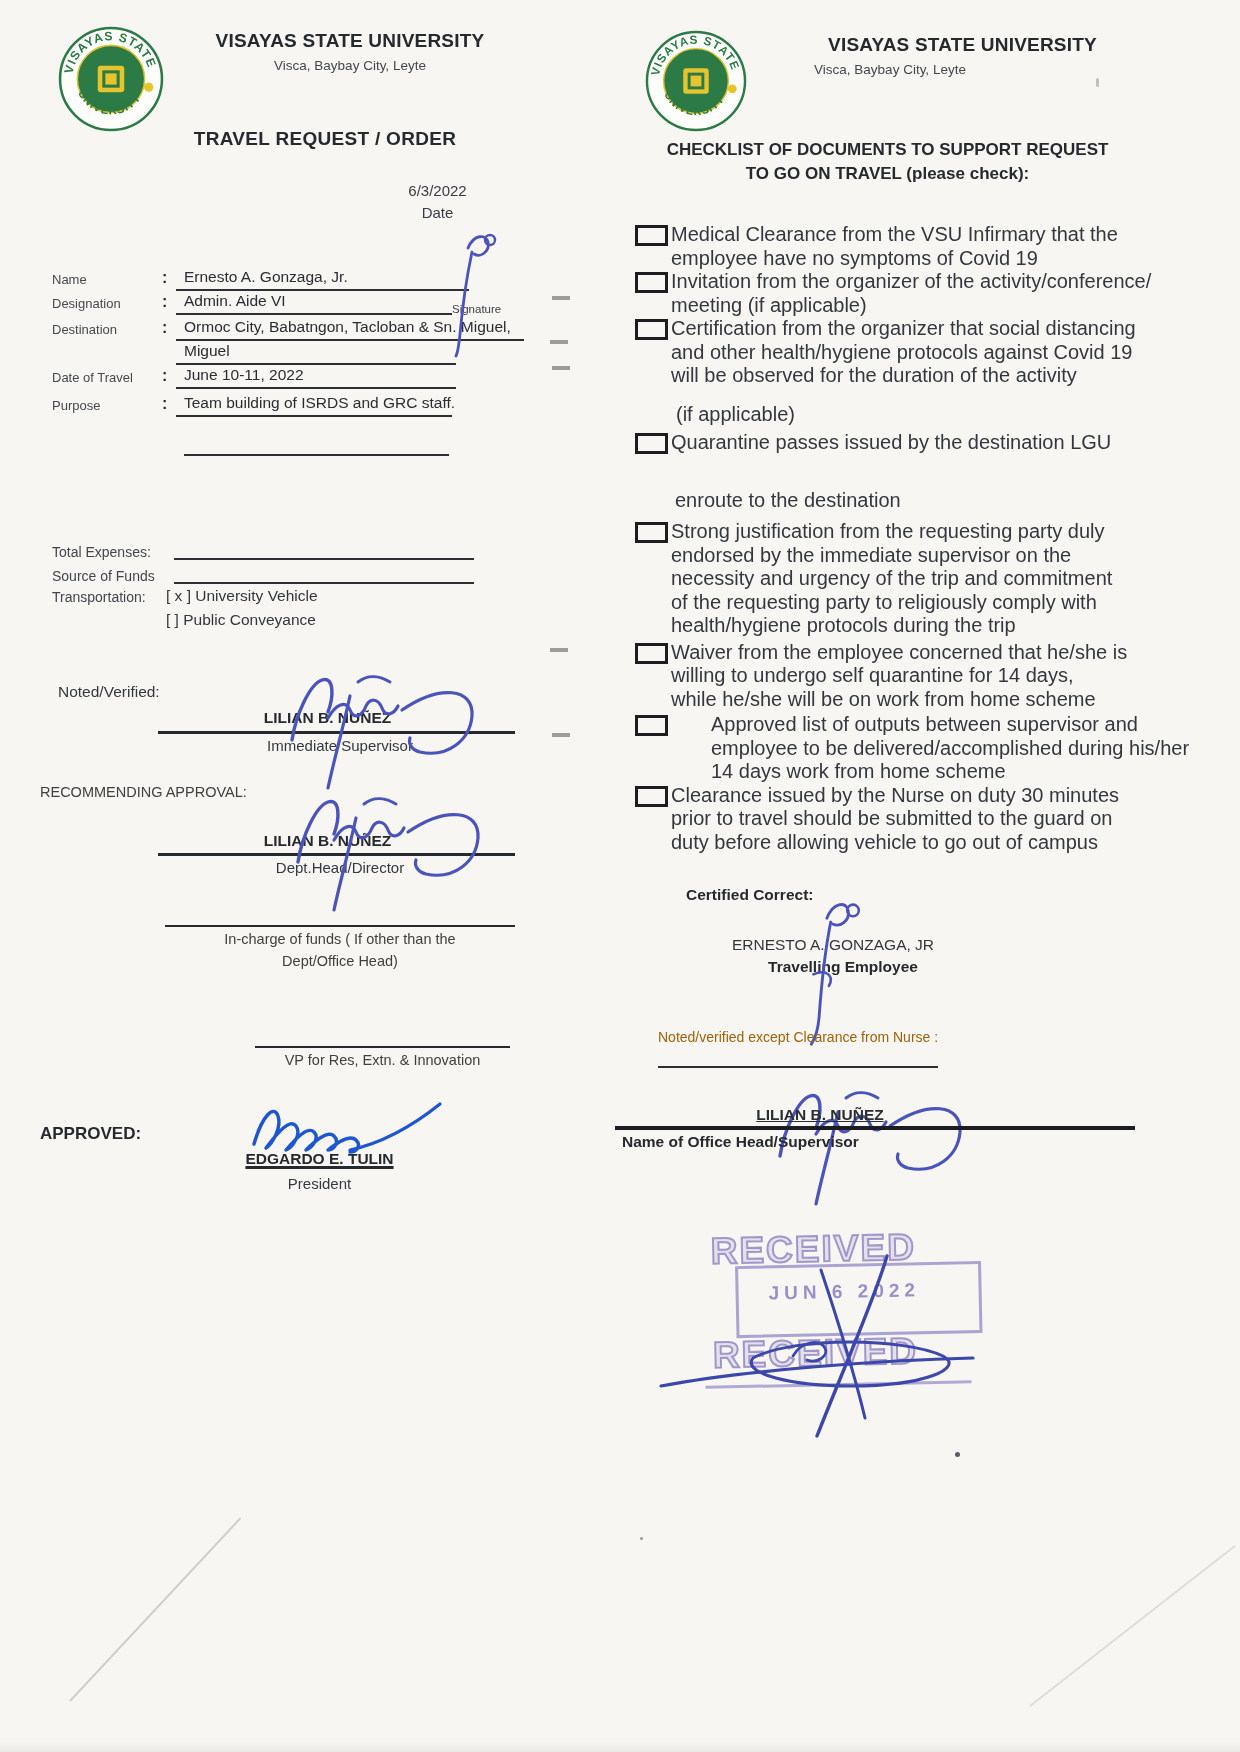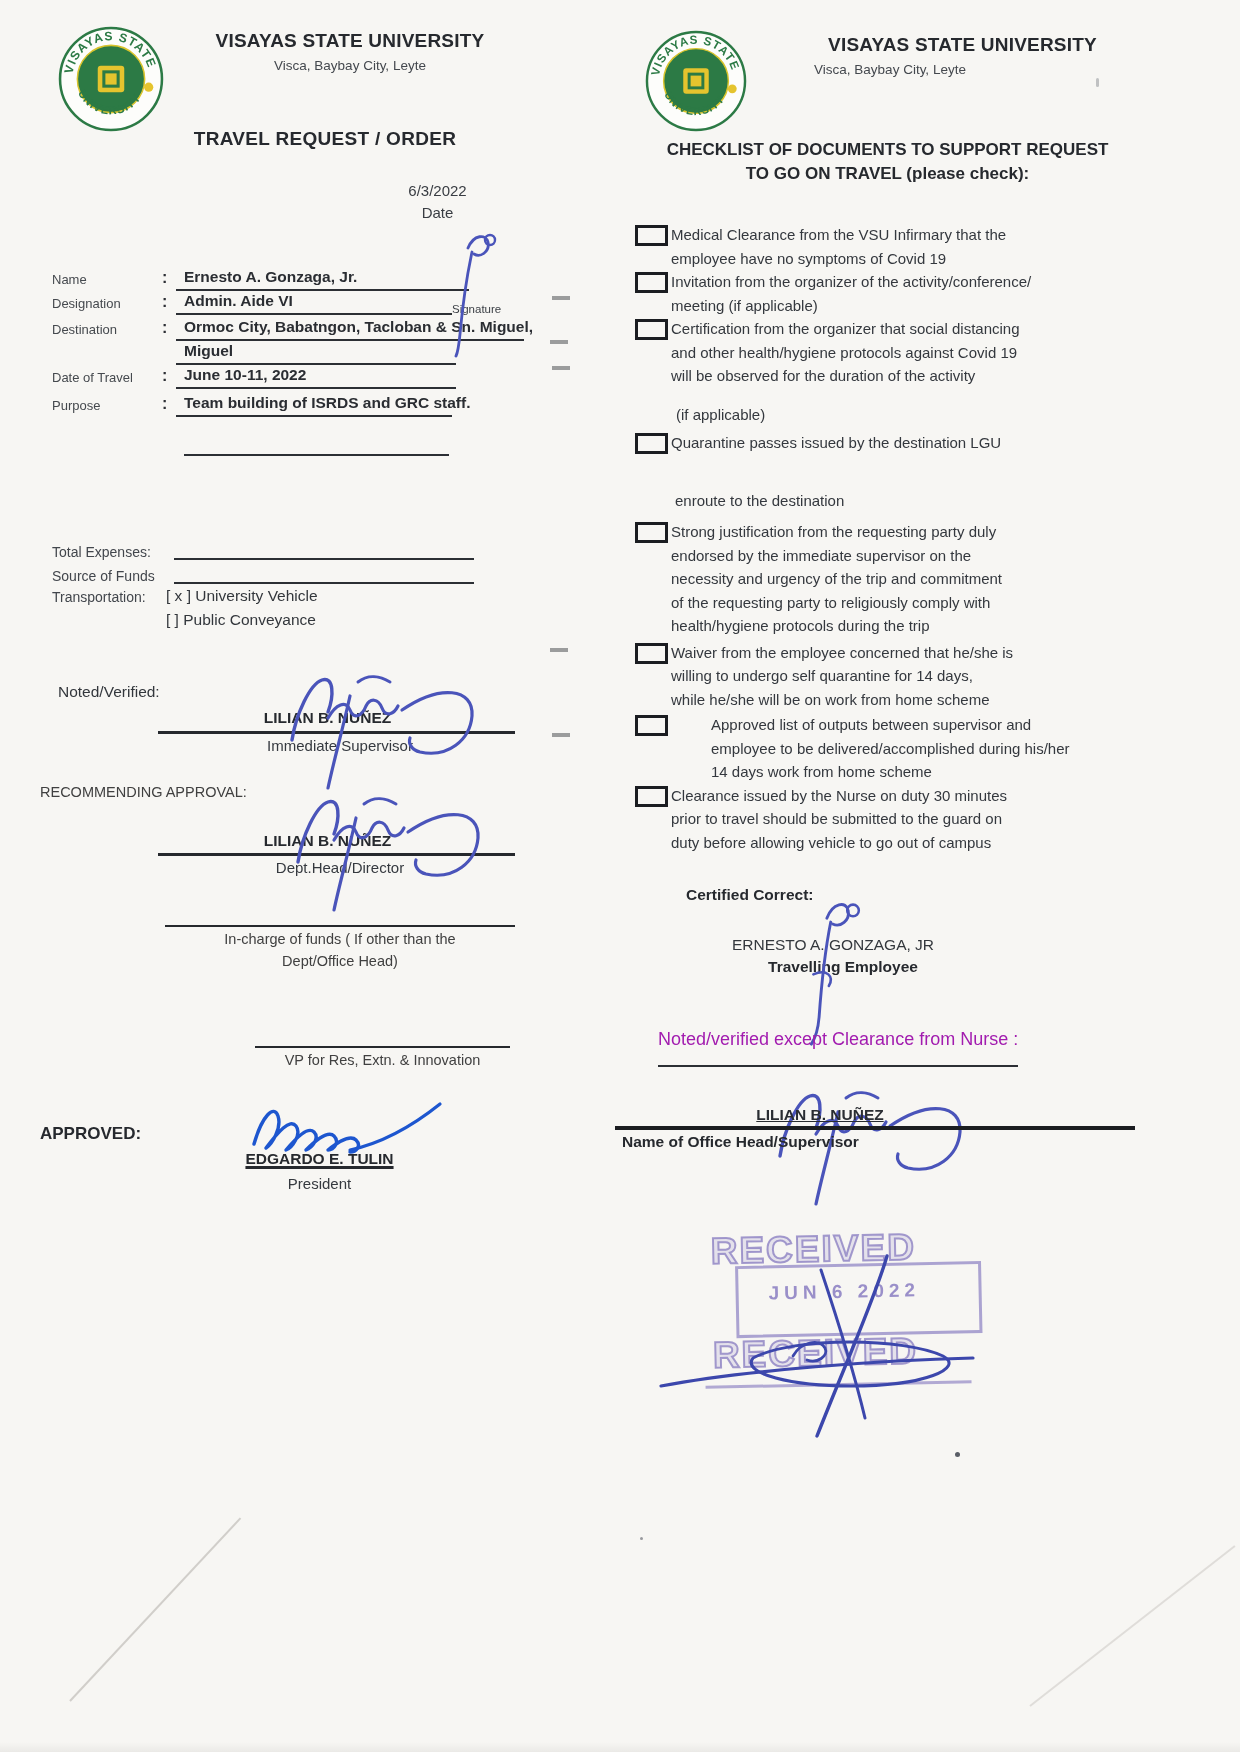--- a/index.html
+++ b/index.html
@@ -14,39 +14,39 @@
   .center{text-align:center;}
   
   .uni-name{font-size:19px;font-weight:bold;color:#26292e;letter-spacing:.2px;white-space:nowrap;}
   .uni-addr{font-size:13.5px;color:#44484e;}
   .form-title{font-size:19px;font-weight:bold;color:#26292e;letter-spacing:.3px;white-space:nowrap;}
   .logo{width:106px;height:106px;}
   
   .fld{position:absolute;left:52px;white-space:nowrap;}
   .fld-label{display:inline-block;width:110px;font-size:13px;color:#45494e;vertical-align:bottom;padding-bottom:4px;}
   .fld-colon{display:inline-block;width:14px;font-weight:bold;color:#2c2f34;vertical-align:bottom;padding-bottom:4px;}
-  .fld-value{display:inline-block;font-size:15.5px;font-weight:bold;color:#2a2d32;
+  .fld-value{display:inline-block;font-size:15.5px;font-weight:normal;color:#2a2d32;
     border-bottom:2.5px solid #2c2f34;padding:0 0 3px 8px;vertical-align:bottom;}
   .plain-line{border-bottom:2.5px solid #2c2f34;}
   .sig-caption{font-size:11.5px;color:#3c4046;}
   .exp-row{position:absolute;left:52px;display:flex;align-items:flex-end;}
   .exp-label{width:122px;font-size:14px;color:#42464c;}
   .exp-line{width:300px;border-bottom:2.5px solid #2c2f34;height:20px;}
   .opt{font-size:15.5px;color:#33373c;white-space:nowrap;}
   .sec-label{font-size:15.5px;color:#33373c;}
   .name-line{border-top:3px solid #26292d;}
   .sig-name{font-size:15.5px;font-weight:bold;color:#26292e;white-space:nowrap;}
   .sig-title{font-size:15px;color:#35393f;white-space:nowrap;}
   .small-cap{font-size:14.5px;color:#404040;}
   
   .chk-wrap{position:absolute;left:635px;top:223px;width:492px;}
   .chk-item{display:flex;align-items:flex-start;}
   .chk-box{flex:0 0 auto;width:27px;height:15px;border:3.5px solid #1b1d21;margin:2px 3px 0 0;}
   .chk-box.ghost{border-color:transparent;}
-  .chk-lines{font-size:15px;color:#34383e;}
+  .chk-lines{font-size:20px;color:#34383e;}
   .chk-lines > div{line-height:23.5px;white-space:nowrap;}
   .ind{padding-left:5px;margin-top:15px;}
   
   .stamp{position:absolute;left:710px;top:1228px;width:258px;height:166px;transform:rotate(-1.2deg);}
   .stamp-word{position:absolute;font-weight:bold;font-size:37px;letter-spacing:2px;white-space:nowrap;
     color:rgba(130,118,190,0.16);-webkit-text-stroke:2px rgba(130,118,190,0.72);}
   .stamp-box{position:absolute;left:26px;top:36px;width:240px;height:66px;border:3px solid rgba(130,118,190,0.65);}
   .stamp-date{position:absolute;left:30px;top:14px;font-weight:bold;font-size:19px;letter-spacing:5px;
     color:rgba(130,118,190,0.8);white-space:nowrap;}
   .stamp-bline{position:absolute;left:-6px;top:155px;width:266px;border-top:3px solid rgba(130,118,190,0.6);}
@@ -257,21 +257,21 @@
   <div class="abs b" style="left:686px;top:886px;font-size:15.5px;">Certified Correct:</div>
   <div class="abs center" style="left:653px;top:936px;width:360px;font-size:15.5px;color:#33373c;">ERNESTO A. GONZAGA, JR</div>
   <div class="abs b center" style="left:653px;top:958px;width:380px;font-size:15.5px;">Travelling Employee</div>
   <svg class="sig" style="left:775px;top:893px;width:95px;height:155px;" viewBox="0 0 95 160">
     <path d="M52,26 C58,10 72,8 74,18 C76,28 66,36 58,32" stroke="#4a54ba" stroke-width="3"></path>
     <circle cx="79" cy="18" r="6" stroke="#4a54ba" stroke-width="2.6"></circle>
     <path d="M56,30 C50,60 46,100 44,128 C43,140 40,150 36,156" stroke="#4a54ba" stroke-width="3"></path>
     <path d="M38,84 C52,78 60,86 54,96" stroke="#4a54ba" stroke-width="2.6"></path>
   </svg>
 
-  <div class="abs" style="left:658px;top:1029px;font-size:18px;color:#a21caf;border-bottom:2.5px solid #2c2f34;padding-bottom:15px;">Noted/verified except Clearance from Nurse :</div>
+  <div class="abs" style="left:658px;top:1029px;font-size:14px;color:#a16207;border-bottom:2.5px solid #2c2f34;padding-bottom:21px;">Noted/verified except Clearance from Nurse :</div>
 
   <svg class="sig" style="left:745px;top:1056px;width:240px;height:150px;" viewBox="0 0 230 150">
     <path d="M30,100 C34,74 48,44 60,40 C72,36 72,56 66,72" stroke="#4a54ba" stroke-width="3.4"></path>
     <path d="M66,78 C74,64 84,60 88,70 C92,80 100,76 104,66 C108,58 116,58 120,68 C124,78 132,74 136,66" stroke="#4a54ba" stroke-width="3.2"></path>
     <path d="M96,42 C106,34 118,36 128,42" stroke="#4a54ba" stroke-width="3"></path>
     <path d="M140,70 C178,44 212,48 210,76 C208,100 186,118 158,112 C150,110 146,104 148,98" stroke="#4a54ba" stroke-width="3.2"></path>
     <path d="M88,56 C80,92 72,120 66,148" stroke="#4a54ba" stroke-width="3.2"></path>
   </svg>
   <div class="abs center" style="left:660px;top:1106px;width:320px;font-size:15.5px;font-weight:bold;color:#2a2d32;text-decoration:underline;">LILIAN B. NUÑEZ</div>
   <div class="abs" style="left:615px;top:1126px;width:520px;border-top:4.5px solid #1b1d20;"></div>

